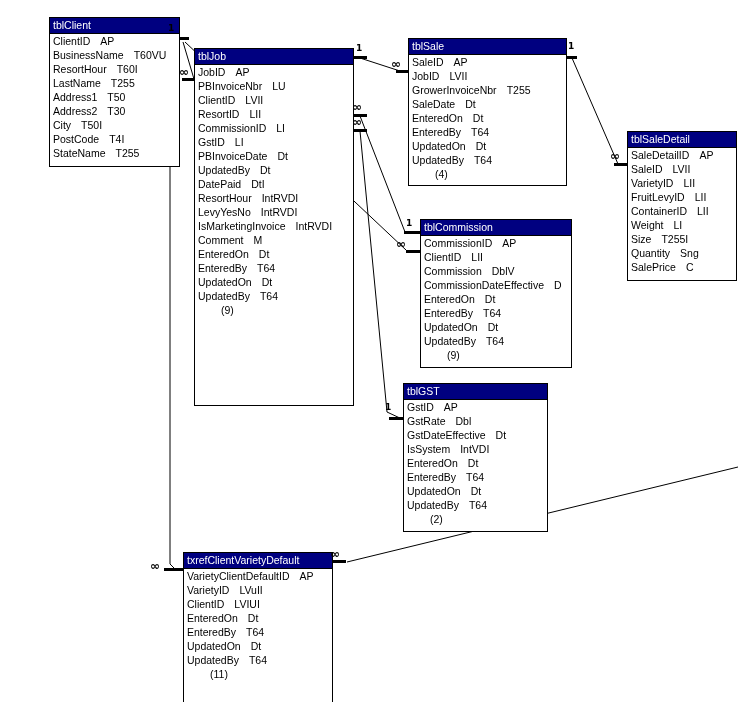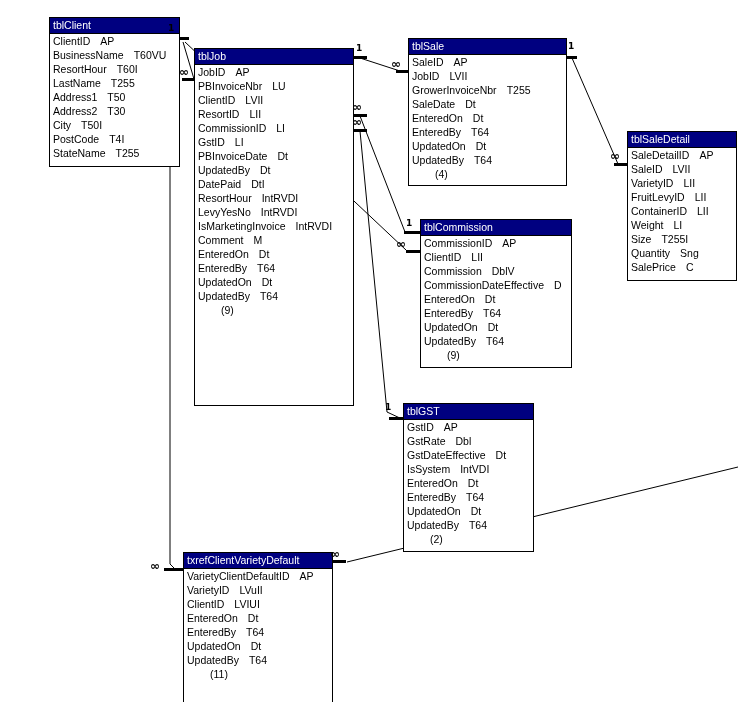--- a/index.html
+++ b/index.html
@@ -133,21 +133,21 @@
       <div class="tbl-row"><span class="fld-name">CommissionID</span><span class="fld-type">AP</span></div>
       <div class="tbl-row"><span class="fld-name">ClientID</span><span class="fld-type">LII</span></div>
       <div class="tbl-row"><span class="fld-name">Commission</span><span class="fld-type">DblV</span></div>
       <div class="tbl-row"><span class="fld-name">CommissionDateEffective</span><span class="fld-type">D</span></div>
       <div class="tbl-row"><span class="fld-name">EnteredOn</span><span class="fld-type">Dt</span></div>
       <div class="tbl-row"><span class="fld-name">EnteredBy</span><span class="fld-type">T64</span></div>
       <div class="tbl-row"><span class="fld-name">UpdatedOn</span><span class="fld-type">Dt</span></div>
       <div class="tbl-row"><span class="fld-name">UpdatedBy</span><span class="fld-type">T64</span></div>
       <div class="tbl-count">(9)</div>
     </div>
-    <div class="tbl" style="left: 403px; top: 403px; width: 131px; height: 149px;">
+    <div class="tbl" style="left: 403px; top: 383px; width: 145px; height: 149px;">
       <div class="tbl-header">tblGST</div>
       <div class="tbl-row"><span class="fld-name">GstID</span><span class="fld-type">AP</span></div>
       <div class="tbl-row"><span class="fld-name">GstRate</span><span class="fld-type">Dbl</span></div>
       <div class="tbl-row"><span class="fld-name">GstDateEffective</span><span class="fld-type">Dt</span></div>
       <div class="tbl-row"><span class="fld-name">IsSystem</span><span class="fld-type">IntVDI</span></div>
       <div class="tbl-row"><span class="fld-name">EnteredOn</span><span class="fld-type">Dt</span></div>
       <div class="tbl-row"><span class="fld-name">EnteredBy</span><span class="fld-type">T64</span></div>
       <div class="tbl-row"><span class="fld-name">UpdatedOn</span><span class="fld-type">Dt</span></div>
       <div class="tbl-row"><span class="fld-name">UpdatedBy</span><span class="fld-type">T64</span></div>
       <div class="tbl-count">(2)</div>

